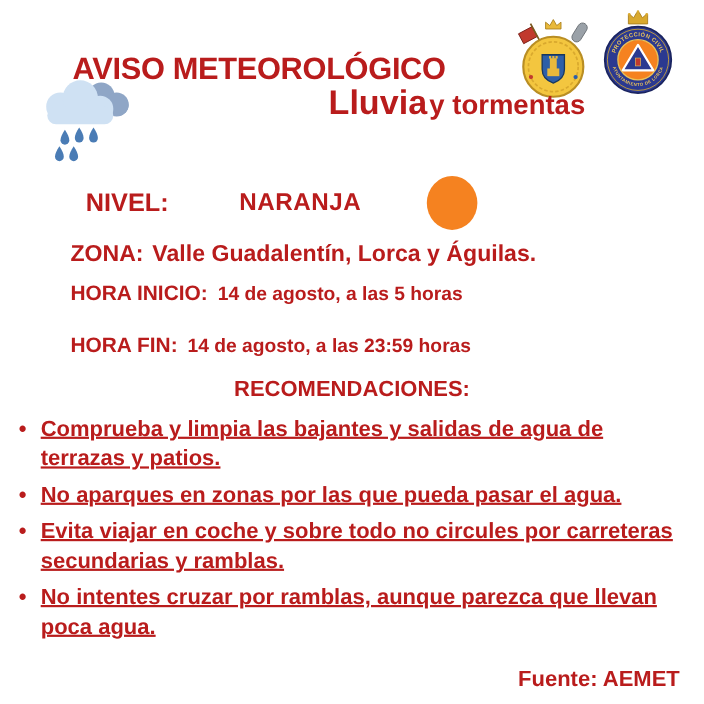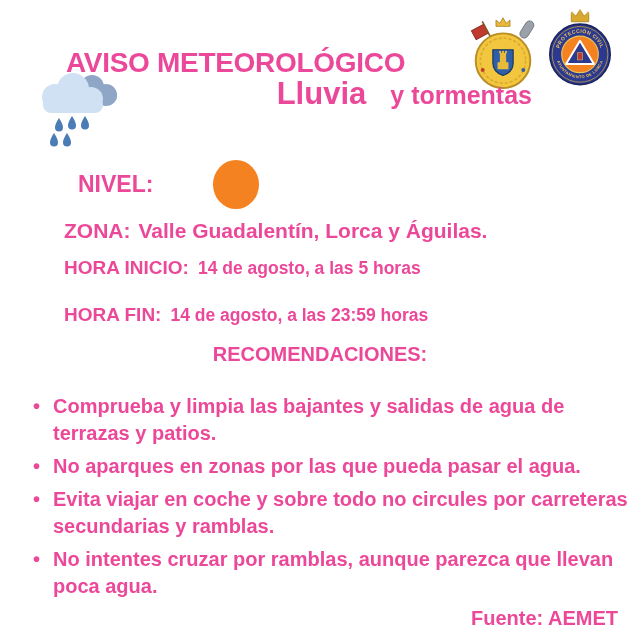--- a/index.html
+++ b/index.html
@@ -1,40 +1,40 @@
 <!DOCTYPE html>
 <html><head>
 <meta charset="utf-8">
 <style>
   html,body{margin:0;padding:0;background:#ffffff;}
   .poster{
     position:relative;
     width:640px;height:640px;
     background:#ffffff;
     font-family:"Liberation Sans","DejaVu Sans",sans-serif;
-    color:#ec4899;
+    color:#b91c1c;
     overflow:hidden;
   }
   
   .title{
     position:absolute;left:66px;top:28px;
     font-size:28px;font-weight:bold;letter-spacing:-0.3px;
     white-space:nowrap;
   }
   .logo-coat{position:absolute;left:464px;top:14px;width:78px;height:84px;}
   .logo-pc{position:absolute;left:545px;top:4px;width:70px;height:88px;}
 
   
   .cloud-icon{position:absolute;left:30px;top:70px;width:94px;height:80px;}
   .event-line{
     position:absolute;left:120px;top:76px;width:412px;
     text-align:right;white-space:nowrap;
   }
   .event-primary{font-size:31px;font-weight:bold;}
-  .event-secondary{font-size:25px;font-weight:bold;margin-left:24px;}
+  .event-secondary{font-size:25px;font-weight:bold;margin-left:2px;}
   .event-detail{
     position:absolute;left:0;top:117px;width:100%;
     text-align:center;font-size:17.5px;font-weight:bold;
   }
 
   
   .level-row{
     position:absolute;left:78px;top:158px;height:52px;
     display:flex;align-items:center;gap:46px;
   }
@@ -54,21 +54,21 @@
   .time-line .label{font-size:19px;font-weight:bold;}
   .time-line .value{font-size:17.5px;font-weight:600;margin-left:9px;}
 
   
   .rec-heading{
     position:absolute;left:0;top:343px;width:100%;
     text-align:center;font-size:20px;font-weight:bold;
   }
   .rec-list{
     position:absolute;left:10px;top:377px;width:614px;
-    margin:16px;padding:0;list-style:none;
+    margin:0;padding:0;list-style:none;text-decoration:underline;
   }
   .rec-list li{
     position:relative;padding-left:27px;
     font-size:20px;font-weight:bold;line-height:27px;
     margin-bottom:6px;
   }
   .rec-list li::before{
     content:"\2022";
     position:absolute;left:7px;top:0;
     font-size:20px;
@@ -155,20 +155,21 @@
       <path transform="translate(37,70)" d="M0,-7 C2.5,-3 4,0 4,2.5 A4,4 0 1 1 -4,2.5 C-4,0 -2.5,-3 0,-7 Z"></path>
     </g>
   </svg>
 
   <div class="event-line">
     <span class="event-primary">Lluvia</span><span class="event-secondary">y tormentas</span>
   </div>
 
   <div class="level-row">
     <span class="level-label">NIVEL:</span>
+    <span class="level-value">NARANJA</span>
     <span class="level-circle"></span>
   </div>
 
   <div class="zone-line">
     <span class="label">ZONA:</span><span class="value">Valle Guadalentín, Lorca y Águilas.</span>
   </div>
 
   <div class="time-line time-start">
     <span class="label">HORA INICIO:</span><span class="value">14 de agosto, a las 5 horas</span>
   </div>

